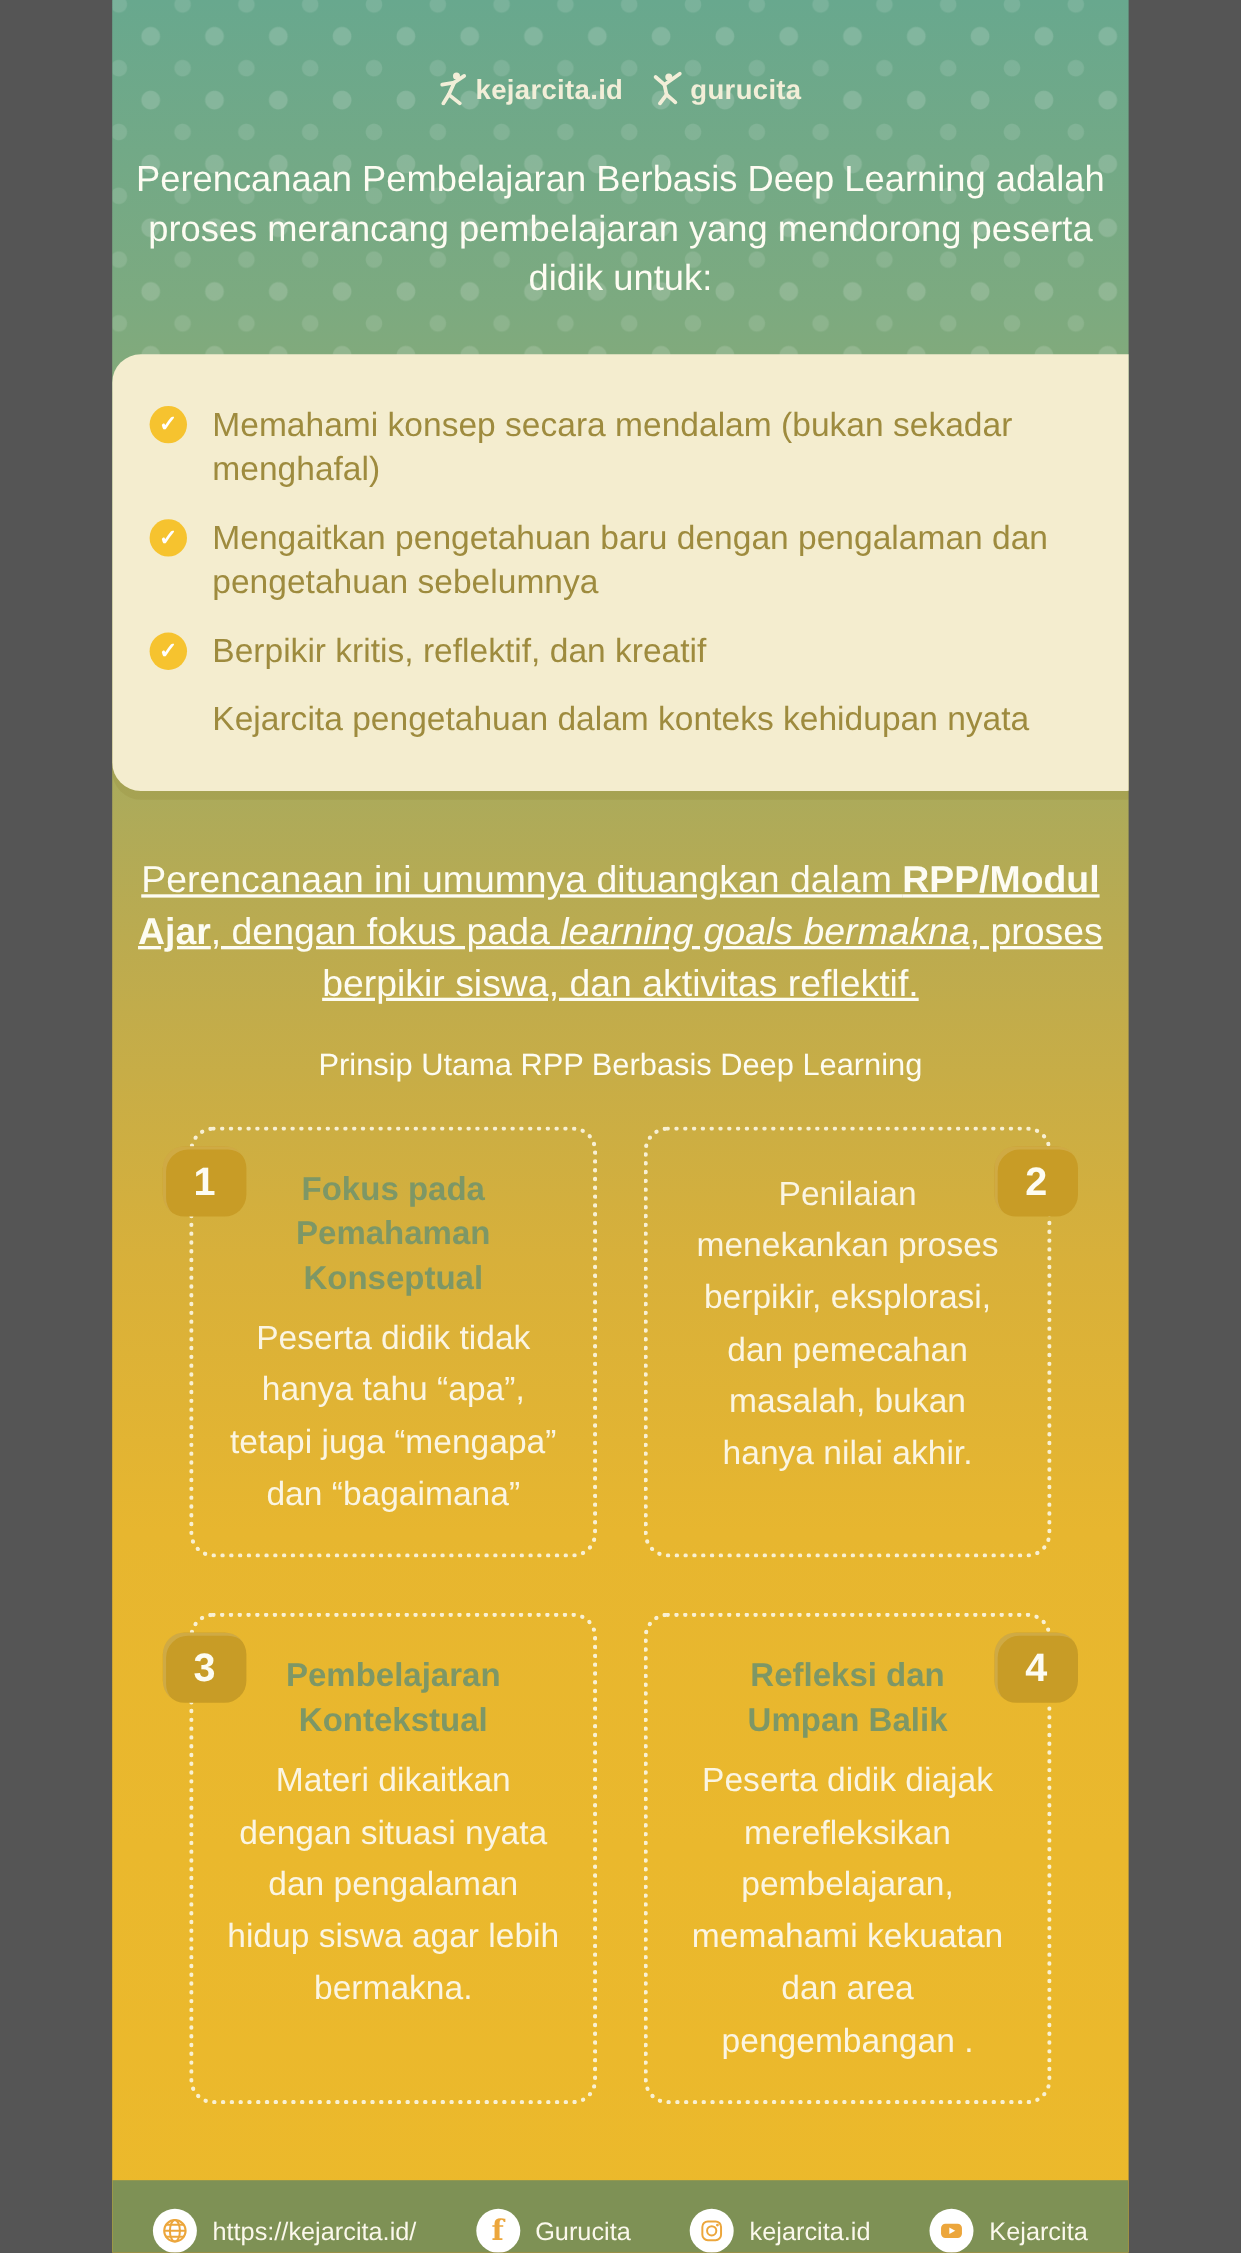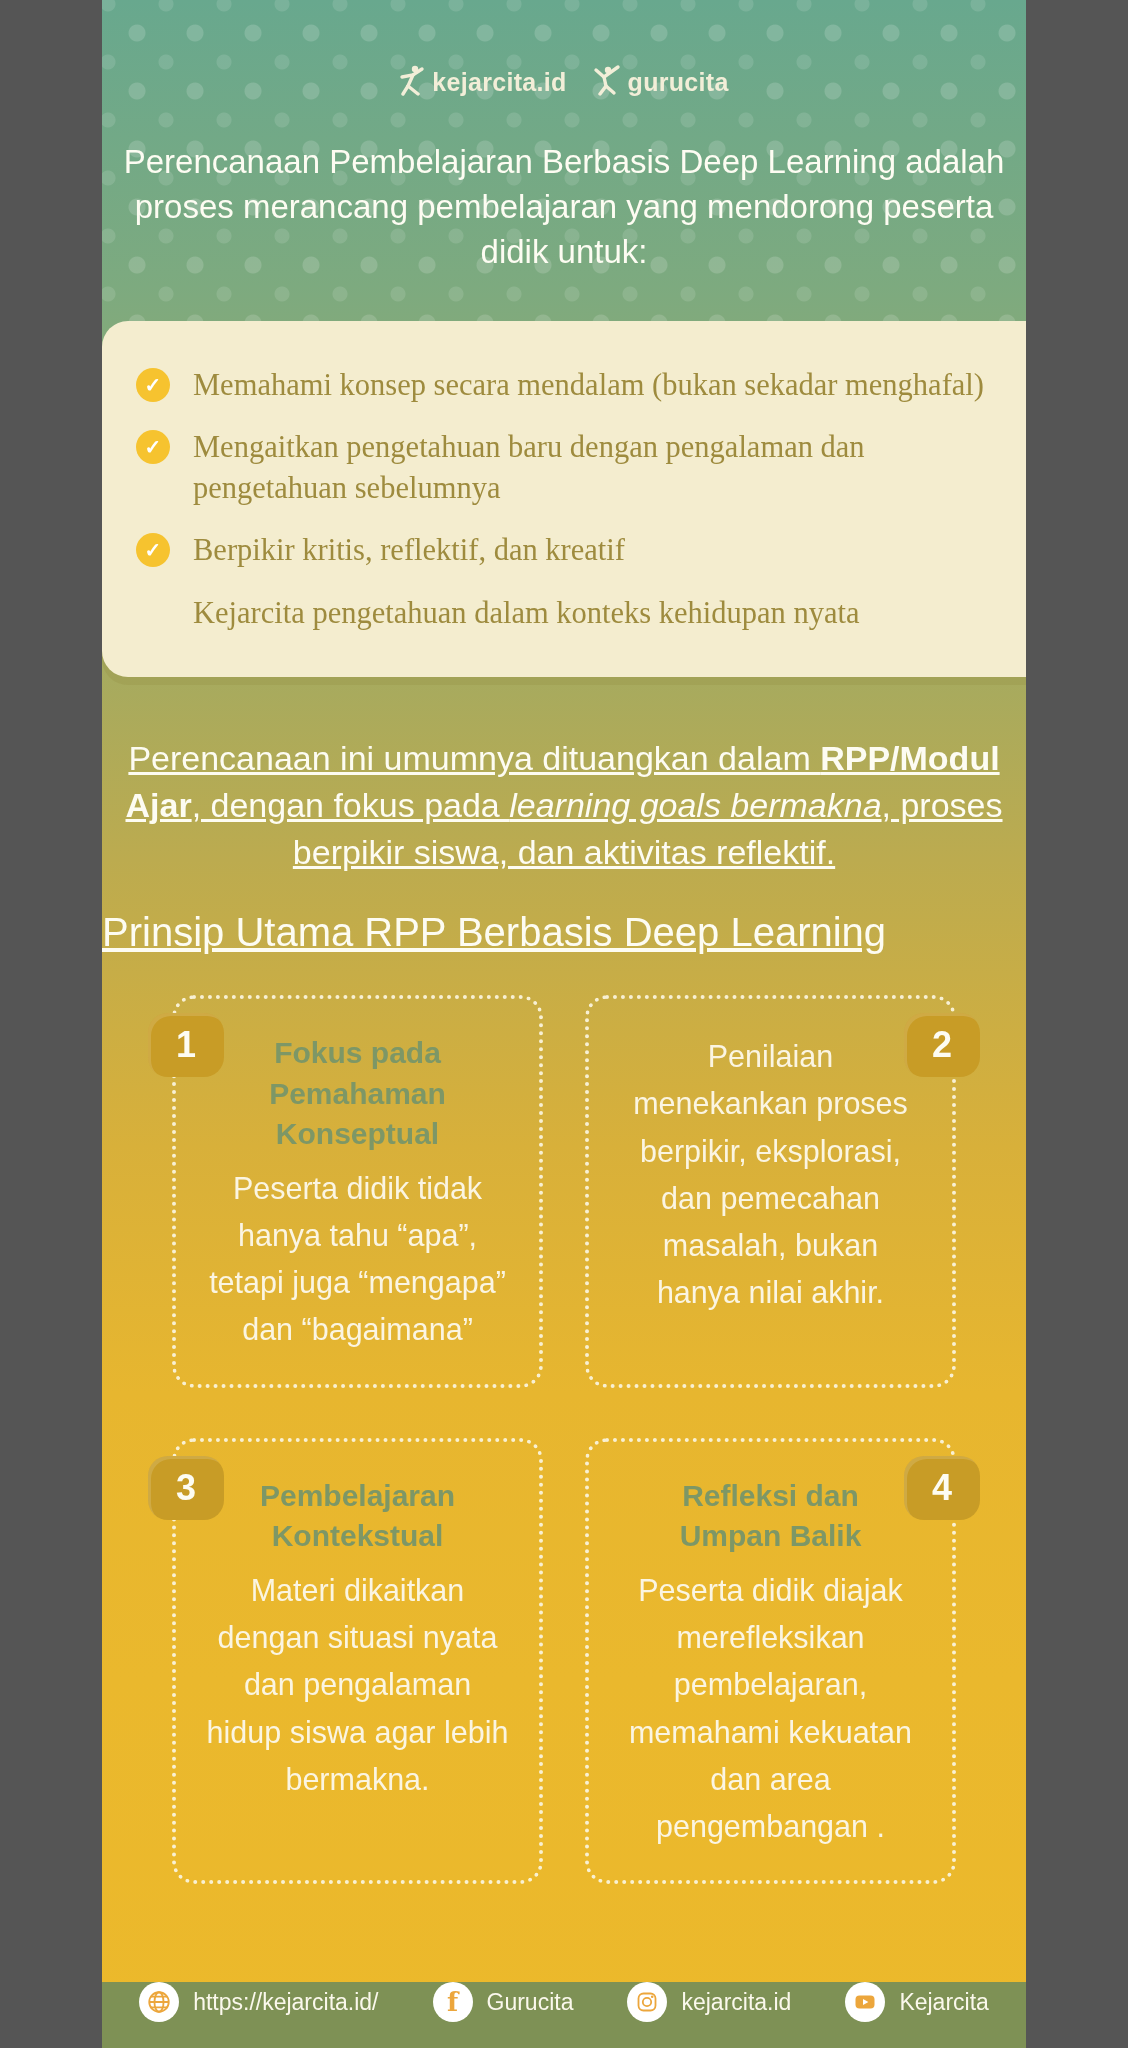--- a/index.html
+++ b/index.html
@@ -51,32 +51,32 @@
     box-shadow:0 8px 0 rgba(120,100,20,0.10);
   }
   .benefit{display:flex;align-items:flex-start;margin-bottom:22px;}
   .benefit:last-child{margin-bottom:4px;}
   .benefit .check{
     flex:0 0 34px;width:34px;height:34px;border-radius:50%;
     background:#f6c32f;color:#fff;display:flex;align-items:center;justify-content:center;
     font-size:20px;font-weight:700;margin-right:23px;margin-top:3px;
   }
   .benefit.no-icon .spacer{flex:0 0 34px;width:34px;margin-right:23px;}
-  .benefit .b-text{color:#9e8b3e;font-size:30.5px;line-height:1.33;max-width:800px;font-family:Liberation Serif, serif;}
+  .benefit .b-text{color:#9e8b3e;font-size:30.5px;line-height:1.33;max-width:800px;}
 
   
   .note{
     margin:58px auto 0;max-width:960px;text-align:center;
     color:#fdfcf2;font-size:34px;line-height:1.38;text-decoration:underline;
   }
   .note b{font-weight:700;}
   .note i{font-style:italic;}
 
   .principles-heading{
-    margin-top:34px;color:#fdfcf2;font-size:40px;font-weight:400;text-decoration:underline;
+    margin-top:34px;text-align:center;color:#fdfcf2;font-size:28px;font-weight:400;
   }
 
   
   .cards{
     margin:40px 70px 0;
     display:grid;grid-template-columns:1fr 1fr;column-gap:42px;row-gap:50px;
   }
   .card{
     position:relative;
     border:4px dotted rgba(250,244,220,0.95);
@@ -93,21 +93,21 @@
     display:flex;align-items:center;justify-content:center;
   }
   .card.badge-left .badge{left:-28px;}
   .card.badge-right .badge{right:-28px;}
   .card .c-title{color:#7d9766;font-size:30px;font-weight:700;line-height:1.35;margin:0 40px 10px;}
   .card .c-body{color:#fbf5e2;font-size:30.5px;line-height:1.55;}
 
   
   .footer{
     position:absolute;left:0;bottom:0;width:100%;height:66px;
-    background:#7e9155;display:flex;align-items:flex-start;justify-content:center;gap:54px;z-index:3;
+    background:#7e9155;display:flex;align-items:flex-end;justify-content:center;gap:54px;z-index:3;
   }
   .f-item{display:flex;align-items:center;gap:14px;cursor:pointer;}
   .f-circle{
     width:40px;height:40px;border-radius:50%;background:#fff;
     display:flex;align-items:center;justify-content:center;color:#eca63c;
   }
   .f-label{color:#fbf8ec;font-size:23px;}
   .fb-f{font-family:"DejaVu Serif", serif;font-weight:700;font-size:26px;line-height:1;color:#eca63c;}
 </style>
 </head>

